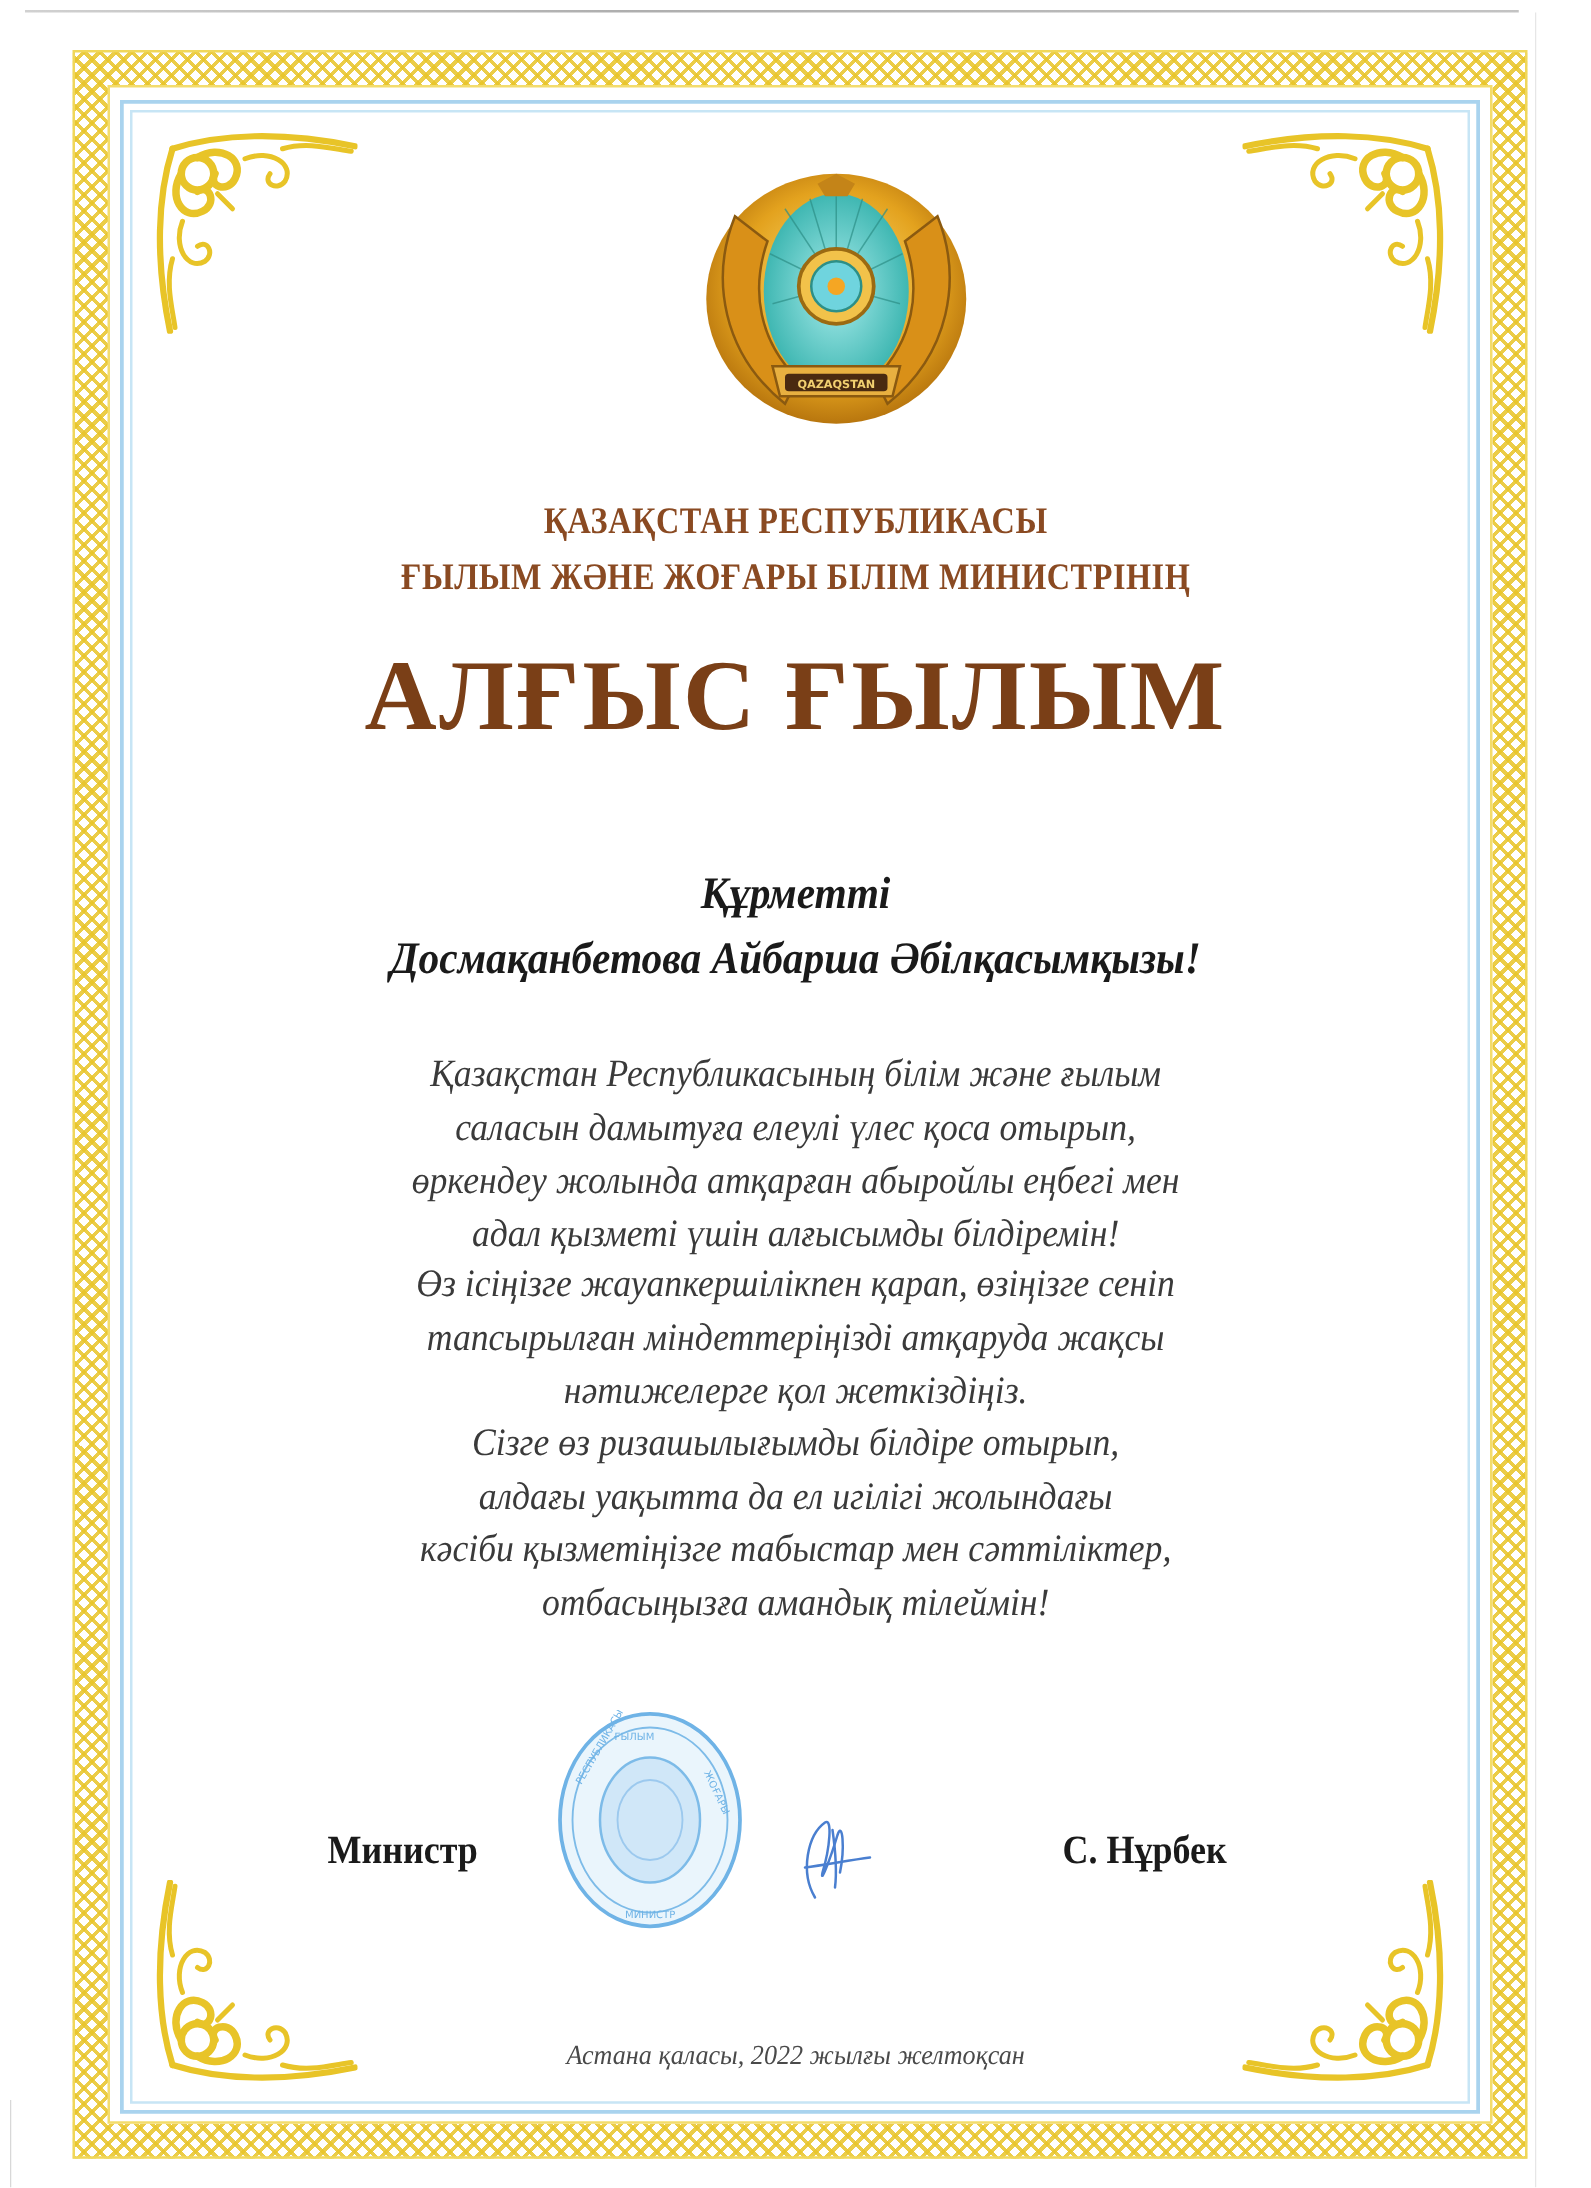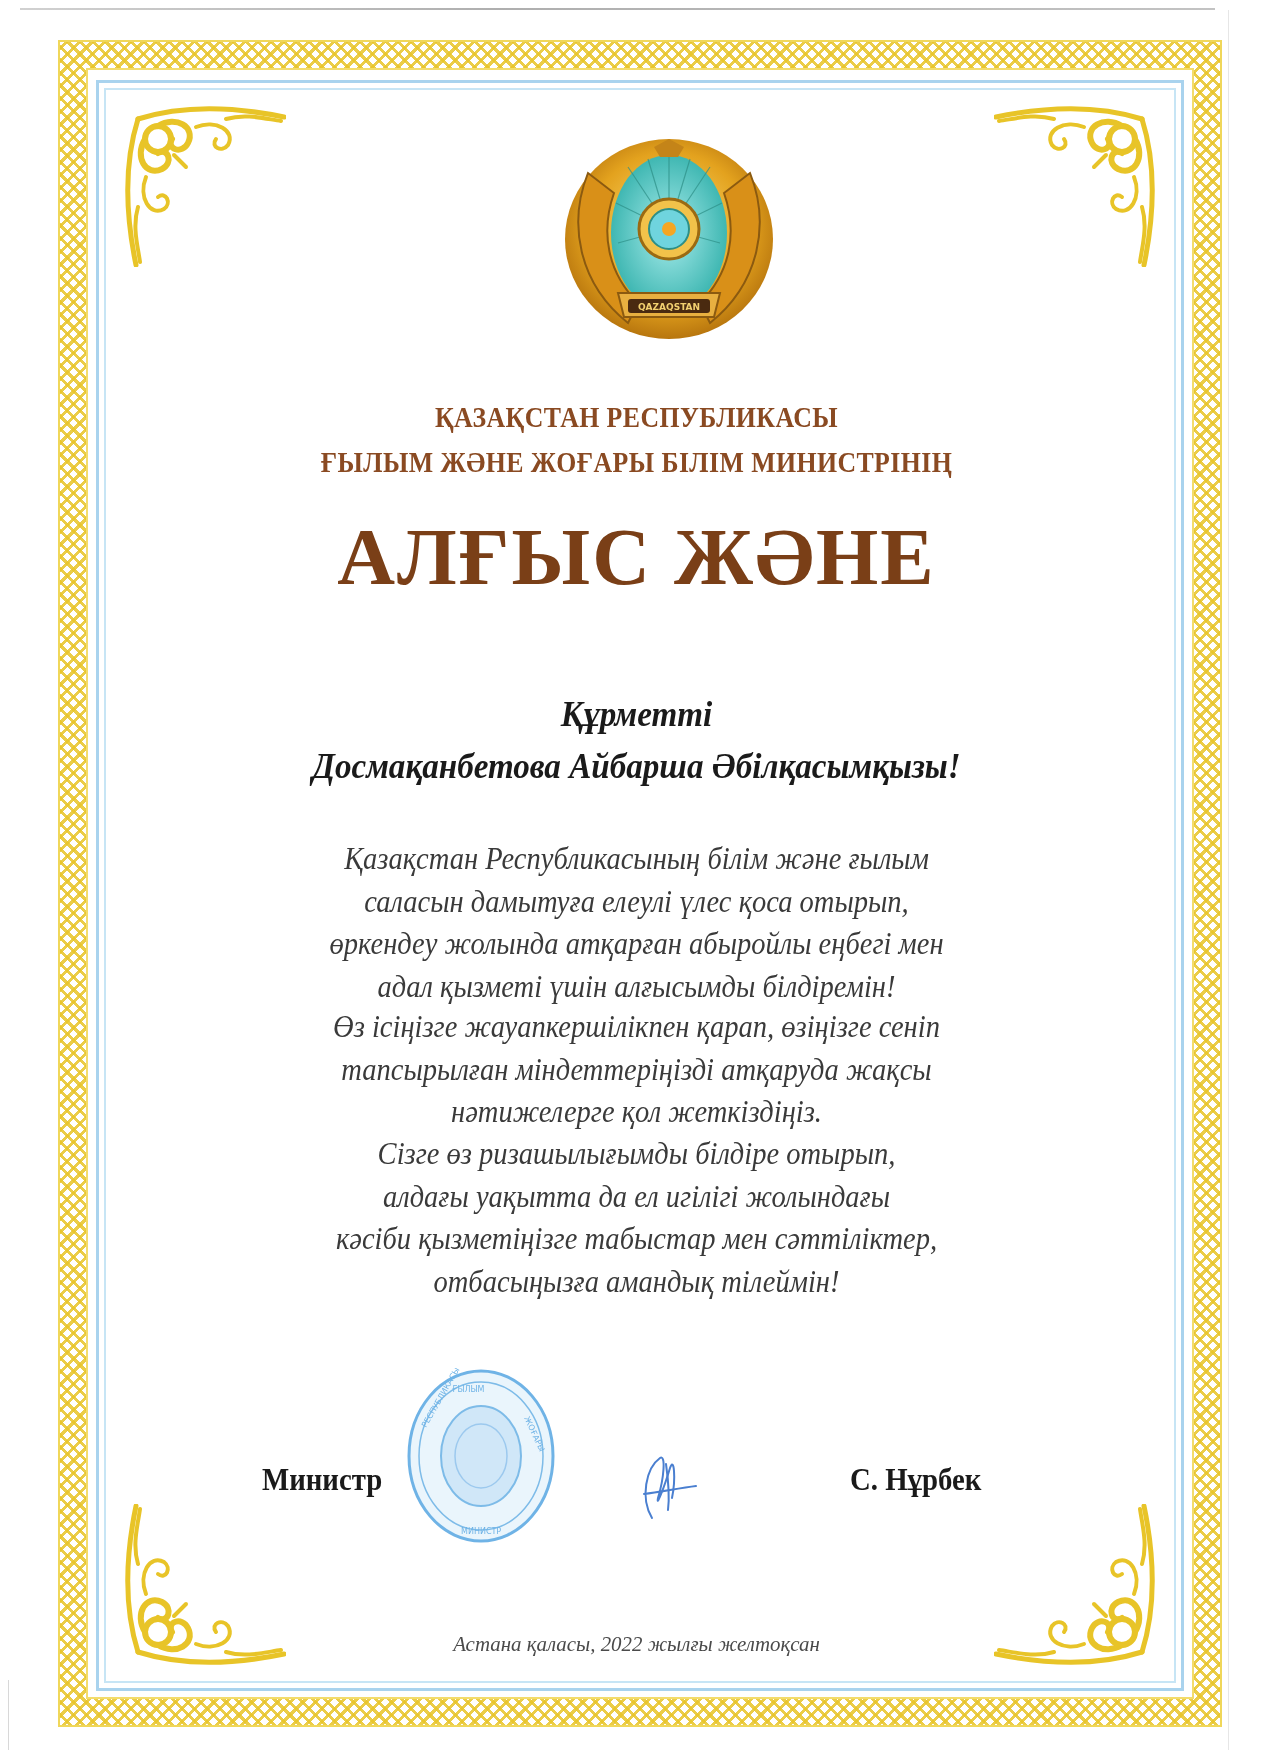--- a/index.html
+++ b/index.html
@@ -97,21 +97,21 @@
   .signature-row { position: absolute; top: 1358px; left: 0; width: 1273px; height: 180px; }
   .sig-label {
     position: absolute; left: 262px; top: 103px; font-size: 32px; font-weight: bold; color: #1a1a1a;
     transform: scaleX(0.9); transform-origin: left;
   }
   .sig-name {
     position: absolute; left: 850px; top: 103px; font-size: 32px; font-weight: bold; color: #1a1a1a;
     transform: scaleX(0.9); transform-origin: left;
   }
   .stamp {
-    position: absolute; left: 406px; top: 10px; width: 150px; height: 176px;
+    position: absolute; left: 445px; top: 10px; width: 150px; height: 176px;
   }
   .stamp svg { width: 100%; height: 100%; display: block; }
   .signature {
     position: absolute; left: 630px; top: 80px; width: 70px; height: 90px;
   }
   .signature svg { width: 100%; height: 100%; display: block; }
 
   .footer-place {
     top: 1631px; font-style: italic; color: #4a4a4a; font-size: 22px;
     transform: scaleX(0.95);
@@ -221,21 +221,21 @@
     <path d="M96 14 l15 -8 l15 8 l-6 10 h-18 z" fill="#c48418"></path>
     <path d="M60 160 h102 l-6 24 h-90 z" fill="#e8b040" stroke="#8b5a10" stroke-width="2"></path>
     <rect x="70" y="166" width="82" height="14" rx="3" fill="#4a2a10"></rect>
     <text x="111" y="177" text-anchor="middle" font-family="DejaVu Sans, sans-serif" font-size="9" font-weight="bold" fill="#f2d070">QAZAQSTAN</text>
   </svg>
 </div>
 
 <div class="content">
   <div class="center-line heading-1">ҚАЗАҚСТАН РЕСПУБЛИКАСЫ</div>
   <div class="center-line heading-2">ҒЫЛЫМ ЖӘНЕ ЖОҒАРЫ БІЛІМ МИНИСТРІНІҢ</div>
-  <div class="center-line title">АЛҒЫС ЖӘНЕ</div>
+  <div class="center-line title">АЛҒЫС ҒЫЛЫМ</div>
 
   <div class="center-line salutation l1">Құрметті</div>
   <div class="center-line salutation l2">Досмақанбетова Айбарша Әбілқасымқызы!</div>
 
   <div class="center-line body-text p1">
     <div>Қазақстан Республикасының білім және ғылым</div>
     <div>саласын дамытуға елеулі үлес қоса отырып,</div>
     <div>өркендеу жолында атқарған абыройлы еңбегі мен</div>
     <div>адал қызметі үшін алғысымды білдіремін!</div>
   </div>

